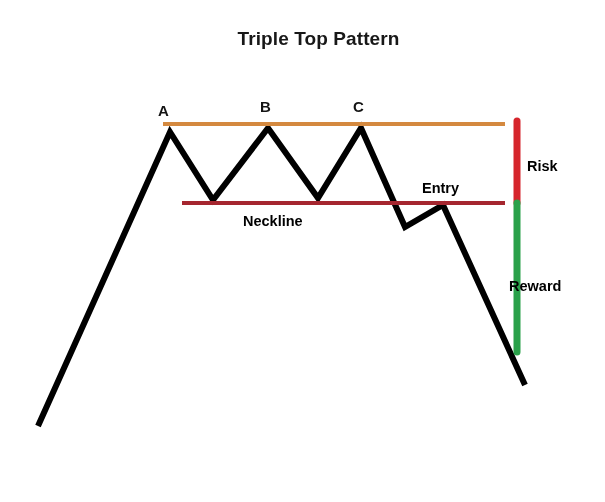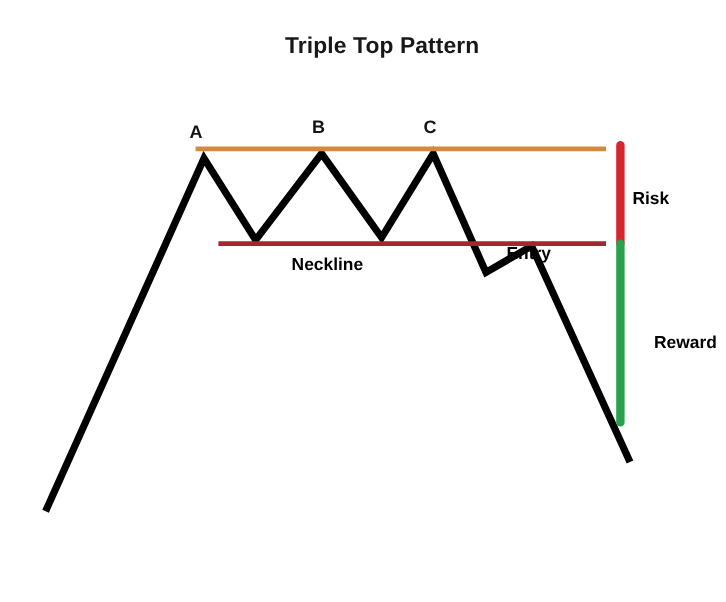--- a/index.html
+++ b/index.html
@@ -53,21 +53,21 @@
     position: absolute;
     font-size: 14.5px;
     font-weight: bold;
     color: #000000;
     white-space: nowrap;
   }
   #label-a { left: 158px; top: 102px; }
   #label-b { left: 260px; top: 98px; }
   #label-c { left: 353px; top: 98px; }
   #label-neckline { left: 230px; top: 213px; }
-  #label-entry { left: 422px; top: 180px; margin-top: 24px; }
+  #label-entry { left: 422px; top: 180px; }
   #label-risk { left: 527px; top: 158px; }
   #label-reward { left: 527px; top: 278px; }
 </style>
 </head>
 <body style="background: rgb(255, 255, 255);">
 
 <div id="chart-root">
 
   <div id="chart-title">Triple Top Pattern</div>
 
@@ -89,15 +89,15 @@
   <div class="pt-label" id="label-b" style="left: 260px; top: 98px;">B</div>
 
   <div class="pt-label" id="label-c" style="left: 353px; top: 98px;">C</div>
 
   <div class="ann-label" id="label-neckline" style="left: 243px; top: 213px;">Neckline</div>
 
   <div class="ann-label" id="label-entry" style="left: 422px; top: 180px;">Entry</div>
 
   <div class="ann-label" id="label-risk" style="left: 527px; top: 158px;">Risk</div>
 
-  <div class="ann-label" id="label-reward" style="left: 509px; top: 278px; margin-left: 36px;">Reward</div>
+  <div class="ann-label" id="label-reward" style="left: 509px; top: 278px;">Reward</div>
 
 </div>
 
 </body></html>

